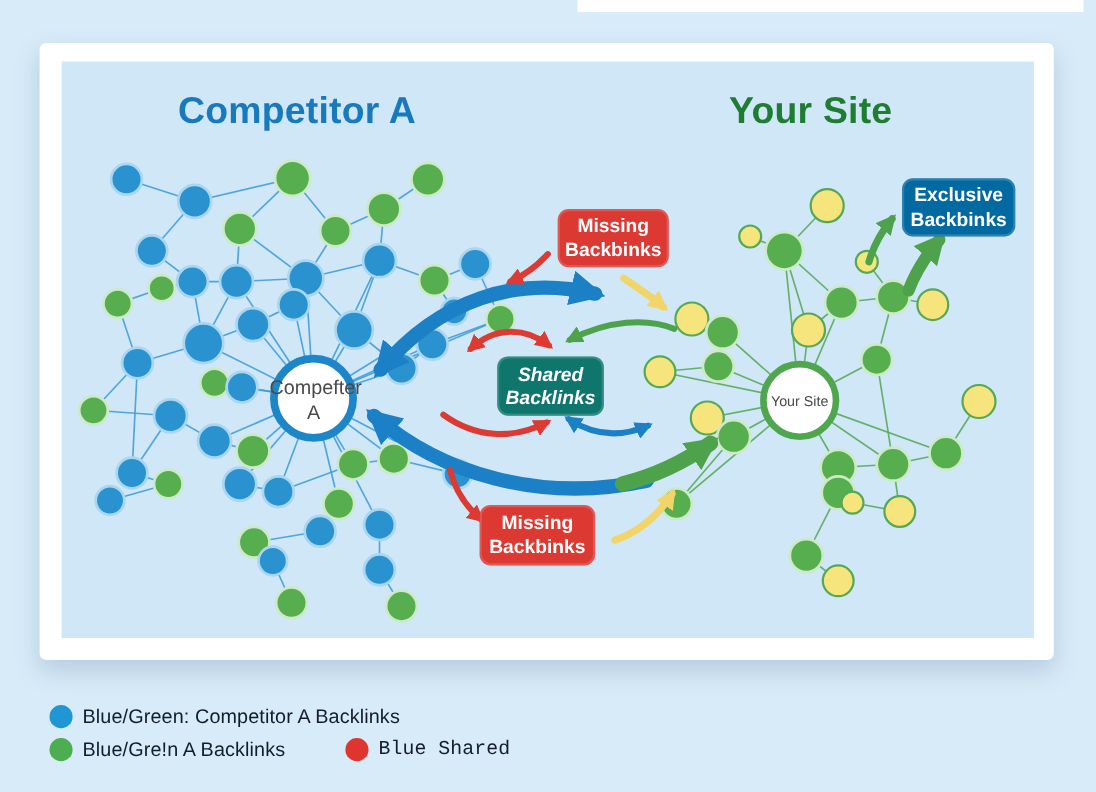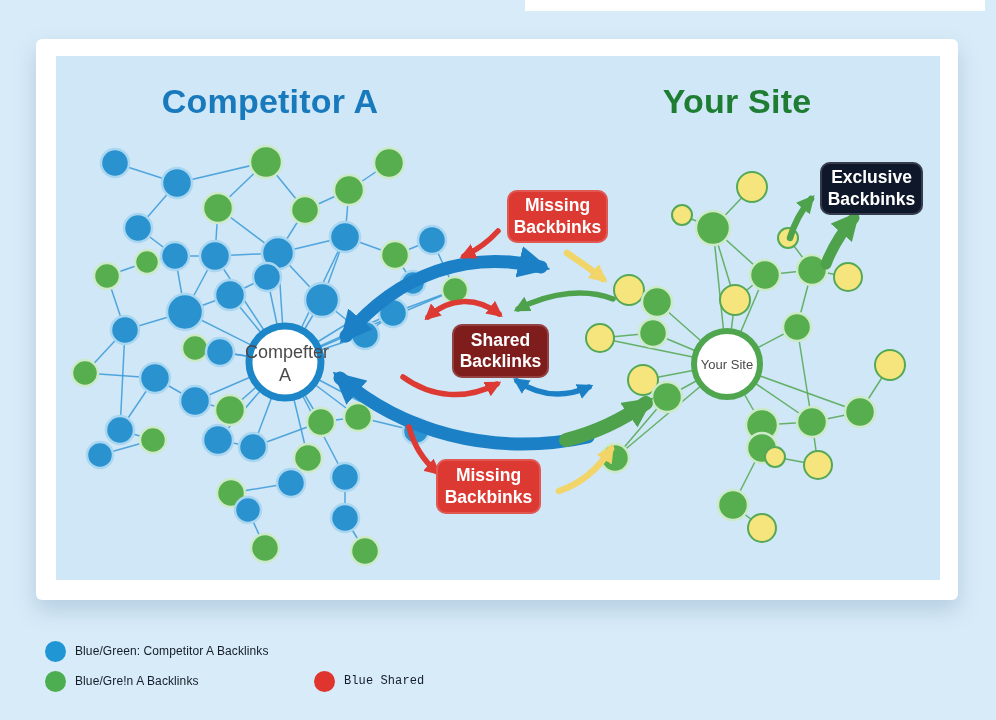--- a/index.html
+++ b/index.html
@@ -18,21 +18,21 @@
              justify-content:center;text-align:center;box-shadow:inset 0 0 0 2px rgba(255,255,255,.16);}
   .lbl-missing-top{left:507px;top:190px;width:101px;height:53px;}
   .lbl-shared{left:452px;top:324px;width:97px;height:54px;}
   .lbl-missing-bottom{left:436px;top:459px;width:105px;height:55px;}
   .lbl-exclusive{left:820px;top:162px;width:103px;height:53px;}
   .hub-label{position:absolute;z-index:3;text-align:center;color:#4a4a4a;}
   .hub-left{left:245px;top:341px;width:80px;font-size:18px;line-height:1.3;}
   .hub-right{left:687px;top:357px;width:80px;font-size:13px;}
   .legend-item{position:absolute;z-index:3;display:flex;align-items:center;height:22px;}
   .dot{width:21px;height:21px;border-radius:50%;margin-right:9px;flex:none;}
-  .legend-text{font-size:12px;color:#141c28;font-weight:500;letter-spacing:.1px;white-space:nowrap;}
+  .legend-text{font-size:18px;color:#141c28;font-weight:500;letter-spacing:.1px;white-space:nowrap;}
   .lg-r1{left:45px;top:640px;}
   .lg-r2a{left:45px;top:670px;}
   .lg-r2b{left:314px;top:670px;font-family:Liberation Mono, monospace;}
   .lg-r2c{left:452px;top:670px;}
 </style>
 </head>
 <body>
 
 <div class="stage" style="background: rgb(216, 235, 248);">
 
@@ -296,29 +296,29 @@
       <path d="M559,491 C580,484 598,469 611,449" fill="none" stroke="#f2d569" stroke-width="6.5" stroke-linecap="round" marker-end="url(#ae12)"></path>
     </svg>
 
   <div class="title title-left" style="color: rgb(24, 121, 189);">Competitor A</div>
   <div class="title title-right" style="color: rgb(30, 125, 50);">Your Site</div>
 
   <div class="label-box lbl-missing-top" style="background: rgb(220, 57, 51);">
     <span>Missing</span>
     <span>Backbinks</span>
   </div>
-  <div class="label-box lbl-shared" style="background: #7f1d1d;">
+  <div class="label-box lbl-shared" style="background: #0f766e; font-style: italic;">
     <span>Shared</span>
     <span>Backlinks</span>
   </div>
   <div class="label-box lbl-missing-bottom" style="background: rgb(220, 57, 51);">
     <span>Missing</span>
     <span>Backbinks</span>
   </div>
-  <div class="label-box lbl-exclusive" style="background: #0f172a;">
+  <div class="label-box lbl-exclusive" style="background: #0369a1;">
     <span>Exclusive</span>
     <span>Backbinks</span>
   </div>
 
   <div class="hub-label hub-left">
     <div>Compefter</div>
     <div>A</div>
   </div>
   <div class="hub-label hub-right">
     <div>Your Site</div>

